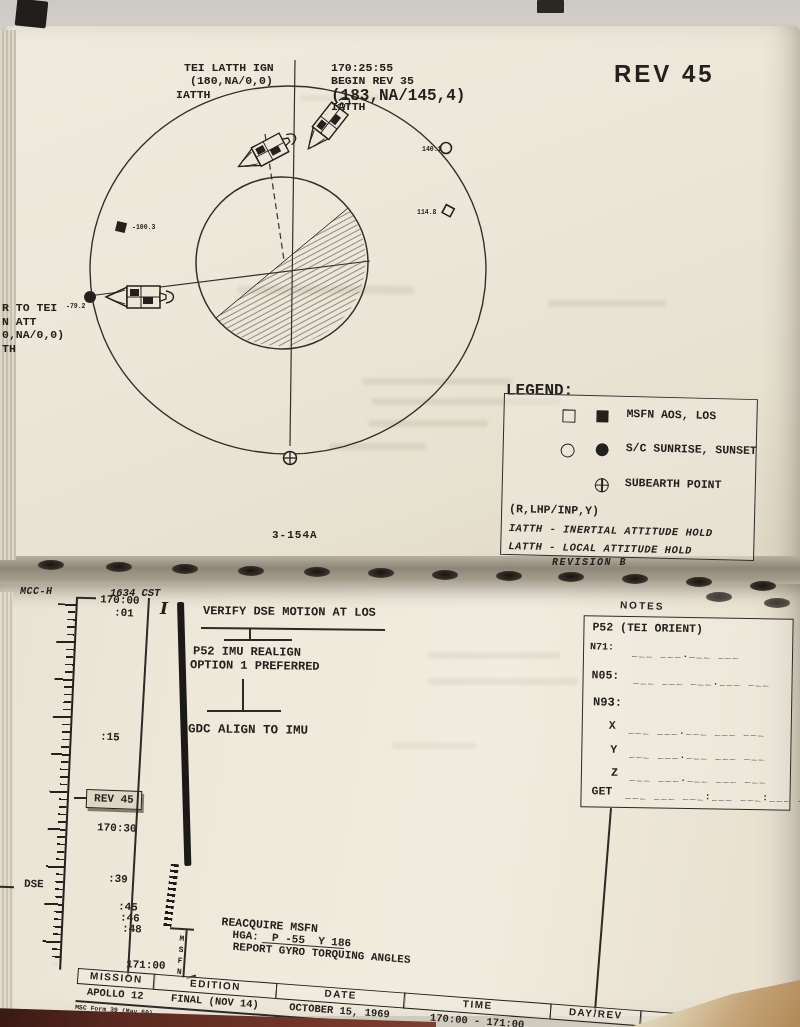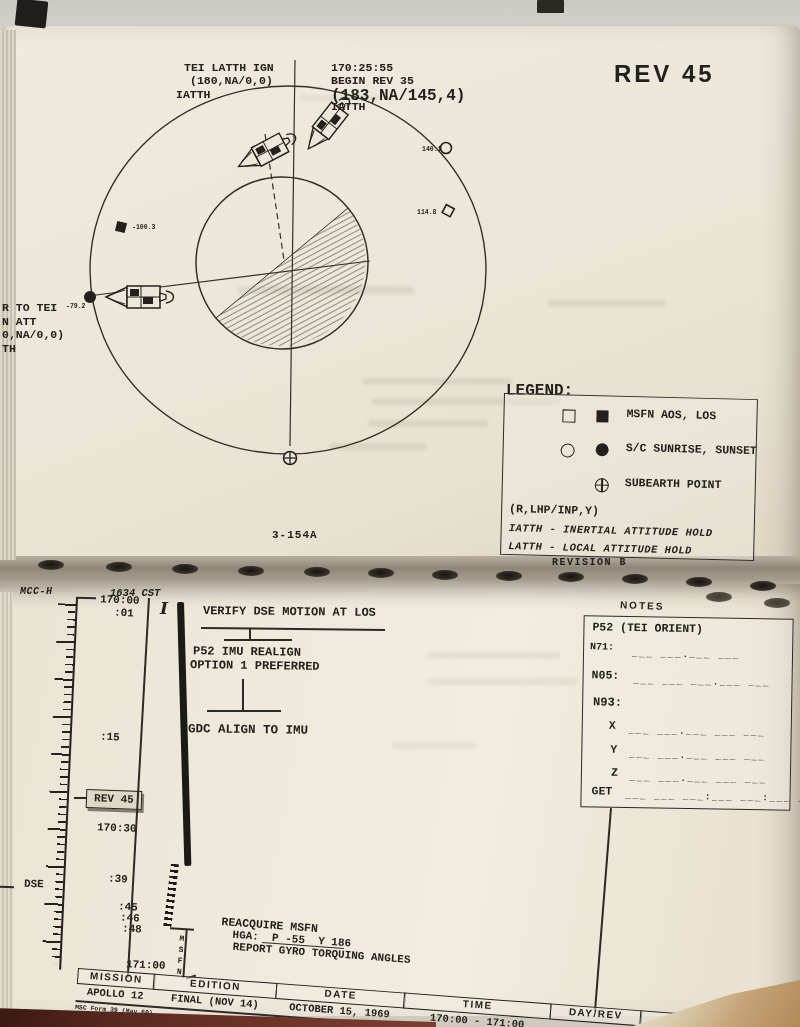--- a/index.html
+++ b/index.html
@@ -192,21 +192,21 @@
     <div class="abs" style="left:92px;top:45px"><span class="lg-sym ci-fill"></span></div>
     <div class="abs ink" style="left:122px;top:44px;font-size:11.5px">S/C SUNRISE, SUNSET</div>
     <div class="abs" style="left:92px;top:80px"><span class="lg-sym ci-cross"></span></div>
     <div class="abs ink" style="left:122px;top:79px;font-size:11.5px">SUBEARTH POINT</div>
     <div class="abs ink" style="left:7px;top:108px;font-size:11.5px">(R,LHP/INP,Y)</div>
     <div class="abs ink" style="left:7px;top:128px;font-size:10.5px;font-style:italic;letter-spacing:.5px">IATTH - INERTIAL ATTITUDE HOLD</div>
     <div class="abs ink" style="left:7px;top:146px;font-size:10.5px;font-style:italic;letter-spacing:.5px">LATTH - LOCAL ATTITUDE HOLD</div>
   </div>
 
   <div class="abs ink" style="left:272px;top:529px;font-size:11px;letter-spacing:1px">3-154A</div>
-  <div class="abs ink" style="left:552px;top:557px;font-size:10px;letter-spacing:1.5px">REVISION B</div>
+  <div class="abs ink" style="left:552px;top:557px;font-size:10px;font-style:italic;letter-spacing:1.5px">REVISION B</div>
 
   <div class="abs ink" style="left:20px;top:586px;font-size:10px;font-style:italic;letter-spacing:.5px">MCC-H</div>
   <div class="abs ink" style="left:110px;top:587px;font-size:10.5px;font-style:italic">1634 CST</div>
   <div class="abs ink sans" style="left:620px;top:600px;font-size:10px;font-weight:700;letter-spacing:2px;transform:rotate(2deg)">NOTES</div>
 
   <div class="abs ruler-line"></div>
   <div class="abs ruler-ticks"></div>
   <div class="abs ruler-ticks-major"></div>
   <div class="line" style="left:76px;top:597px;width:20px;height:2px;transform:rotate(2deg)"></div>
 

